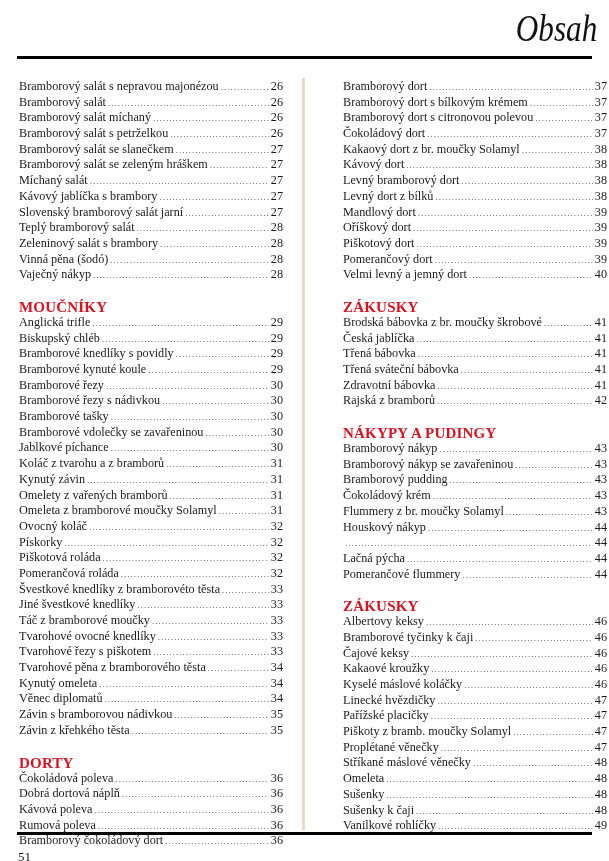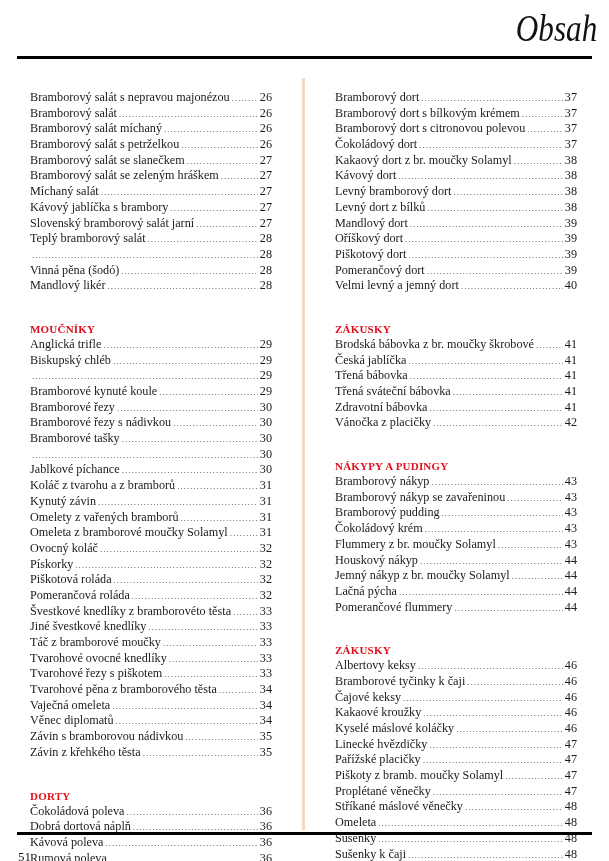--- a/index.html
+++ b/index.html
@@ -24,25 +24,25 @@
     .page-number {
       position: absolute; left: 18px; top: 850px; font-size: 13px; line-height: 14px; color: #222;
     }
     .col-divider {
       position: absolute; left: 302px; top: 78px; width: 3px; height: 752px; background: #efd8c5;
     }
     .col {
       position: absolute; top: 78px;
     }
     .col.left { left: 18px; width: 266px; }
-    .col.right { left: 323px; width: 266px; }
-    .section { margin: 12px; font-family: Liberation Serif, serif; }
+    .col.right { left: 342px; width: 266px; }
+    .section { margin: 1px; font-family: Liberation Serif, serif; }
     .section-gap { height: 15px; }
     .section-heading {
-      color: #e0101e; font-weight: bold; font-size: 11px; line-height: 16px;
+      color: #e0101e; font-weight: bold; font-size: 15px; line-height: 16px;
       height: 16px; letter-spacing: 0.2px;
     }
     .toc-entry {
       display: flex; align-items: baseline; font-size: 12.2px; line-height: 15.7px; height: 15.7px;
       white-space: nowrap;
     }
     .toc-entry .title { flex: 0 0 auto; }
     .toc-entry .leader {
       flex: 1 1 auto; overflow: hidden; margin: 0 2px; font-size: 9px; letter-spacing: 1px; color: #333;
     }
@@ -104,48 +104,50 @@
         <span class="title">Slovenský bramborový salát jarní</span>
         <span class="leader"></span>
         <span class="page">27</span>
       </div>
       <div class="toc-entry">
         <span class="title">Teplý bramborový salát</span>
         <span class="leader"></span>
         <span class="page">28</span>
       </div>
       <div class="toc-entry">
+        <span class="title">Zeleninový salát s brambory</span>
         <span class="leader"></span>
         <span class="page">28</span>
       </div>
       <div class="toc-entry">
         <span class="title">Vinná pěna (šodó)</span>
         <span class="leader"></span>
         <span class="page">28</span>
       </div>
       <div class="toc-entry">
-        <span class="title">Mandlový likér</span>
+        <span class="title">Vaječný nákyp</span>
         <span class="leader"></span>
         <span class="page">28</span>
       </div>
     </div>
     <div class="section">
       <div class="section-gap"></div>
       <div class="section-heading">MOUČNÍKY</div>
       <div class="toc-entry">
         <span class="title">Anglická trifle</span>
         <span class="leader"></span>
         <span class="page">29</span>
       </div>
       <div class="toc-entry">
         <span class="title">Biskupský chléb</span>
         <span class="leader"></span>
         <span class="page">29</span>
       </div>
       <div class="toc-entry">
+        <span class="title">Bramborové knedlíky s povidly</span>
         <span class="leader"></span>
         <span class="page">29</span>
       </div>
       <div class="toc-entry">
         <span class="title">Bramborové kynuté koule</span>
         <span class="leader"></span>
         <span class="page">29</span>
       </div>
       <div class="toc-entry">
         <span class="title">Bramborové řezy</span>
@@ -156,20 +158,21 @@
         <span class="title">Bramborové řezy s nádivkou</span>
         <span class="leader"></span>
         <span class="page">30</span>
       </div>
       <div class="toc-entry">
         <span class="title">Bramborové tašky</span>
         <span class="leader"></span>
         <span class="page">30</span>
       </div>
       <div class="toc-entry">
+        <span class="title">Bramborové vdolečky se zavařeninou</span>
         <span class="leader"></span>
         <span class="page">30</span>
       </div>
       <div class="toc-entry">
         <span class="title">Jablkové píchance</span>
         <span class="leader"></span>
         <span class="page">30</span>
       </div>
       <div class="toc-entry">
         <span class="title">Koláč z tvarohu a z bramborů</span>
@@ -235,21 +238,21 @@
         <span class="title">Tvarohové řezy s piškotem</span>
         <span class="leader"></span>
         <span class="page">33</span>
       </div>
       <div class="toc-entry">
         <span class="title">Tvarohové pěna z bramborového těsta</span>
         <span class="leader"></span>
         <span class="page">34</span>
       </div>
       <div class="toc-entry">
-        <span class="title">Vaječná omeleta</span>
+        <span class="title">Kynutý omeleta</span>
         <span class="leader"></span>
         <span class="page">34</span>
       </div>
       <div class="toc-entry">
         <span class="title">Věnec diplomatů</span>
         <span class="leader"></span>
         <span class="page">34</span>
       </div>
       <div class="toc-entry">
         <span class="title">Závin s bramborovou nádivkou</span>
@@ -382,21 +385,21 @@
         <span class="title">Třená sváteční bábovka</span>
         <span class="leader"></span>
         <span class="page">41</span>
       </div>
       <div class="toc-entry">
         <span class="title">Zdravotní bábovka</span>
         <span class="leader"></span>
         <span class="page">41</span>
       </div>
       <div class="toc-entry">
-        <span class="title">Vánočka z placičky</span>
+        <span class="title">Rajská z bramborů</span>
         <span class="leader"></span>
         <span class="page">42</span>
       </div>
     </div>
     <div class="section">
       <div class="section-gap"></div>
       <div class="section-heading">NÁKYPY A PUDINGY</div>
       <div class="toc-entry">
         <span class="title">Bramborový nákyp</span>
         <span class="leader"></span>
@@ -421,21 +424,20 @@
         <span class="title">Flummery z br. moučky Solamyl</span>
         <span class="leader"></span>
         <span class="page">43</span>
       </div>
       <div class="toc-entry">
         <span class="title">Houskový nákyp</span>
         <span class="leader"></span>
         <span class="page">44</span>
       </div>
       <div class="toc-entry">
-        <span class="title">Jemný nákyp z br. moučky Solamyl</span>
         <span class="leader"></span>
         <span class="page">44</span>
       </div>
       <div class="toc-entry">
         <span class="title">Lačná pýcha</span>
         <span class="leader"></span>
         <span class="page">44</span>
       </div>
       <div class="toc-entry">
         <span class="title">Pomerančové flummery</span>

